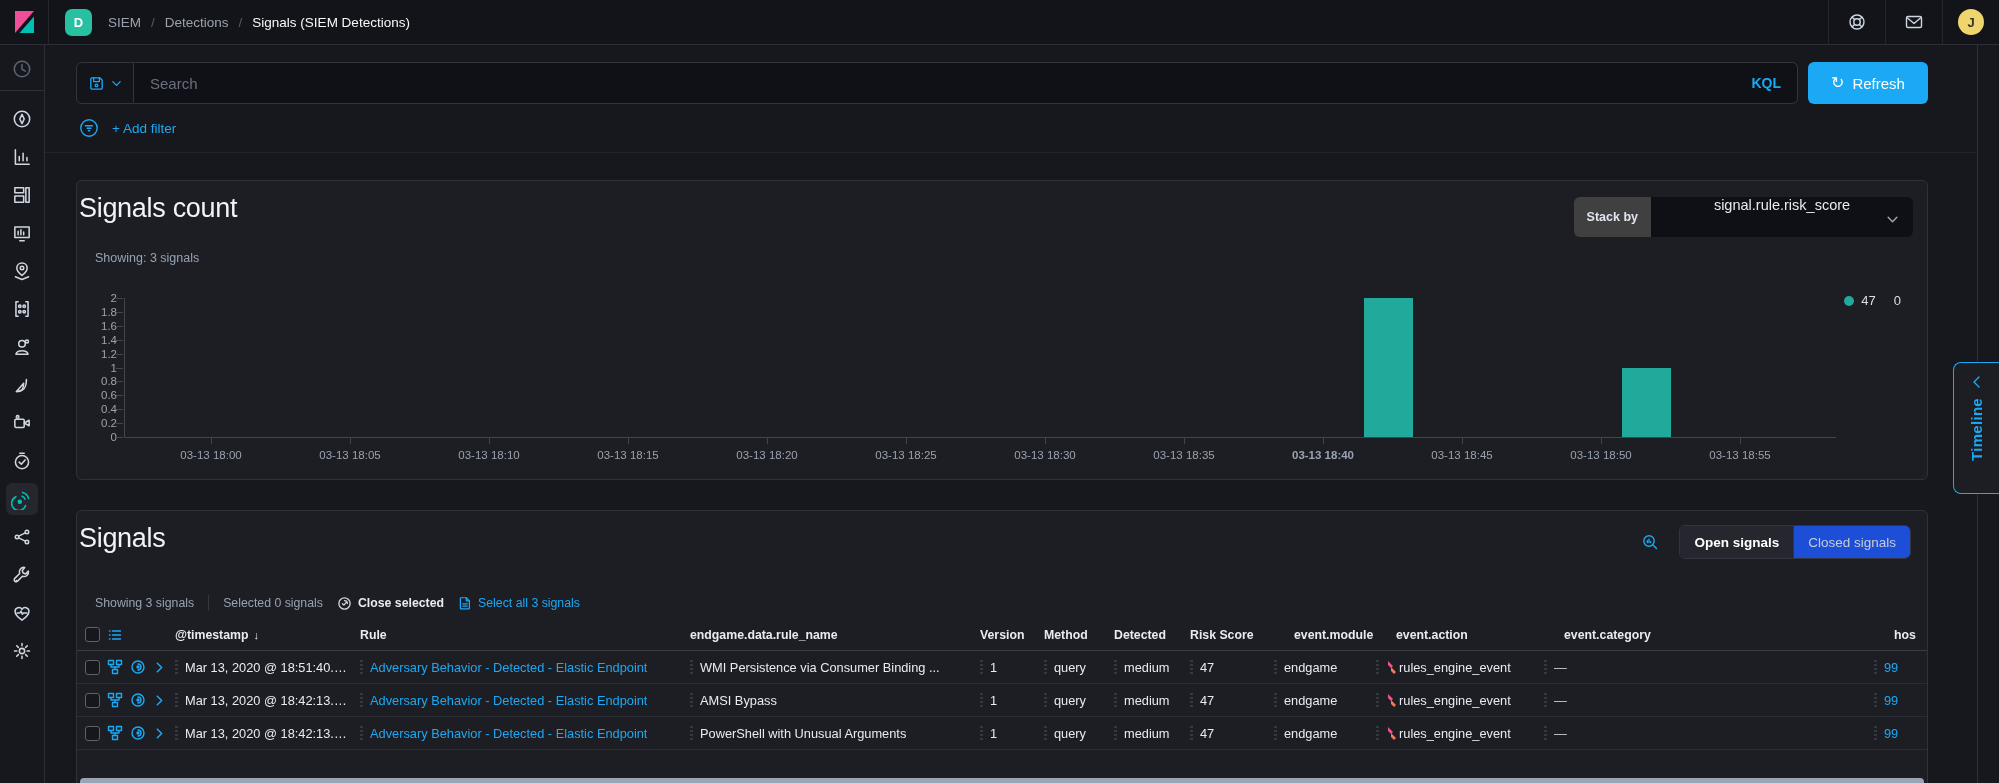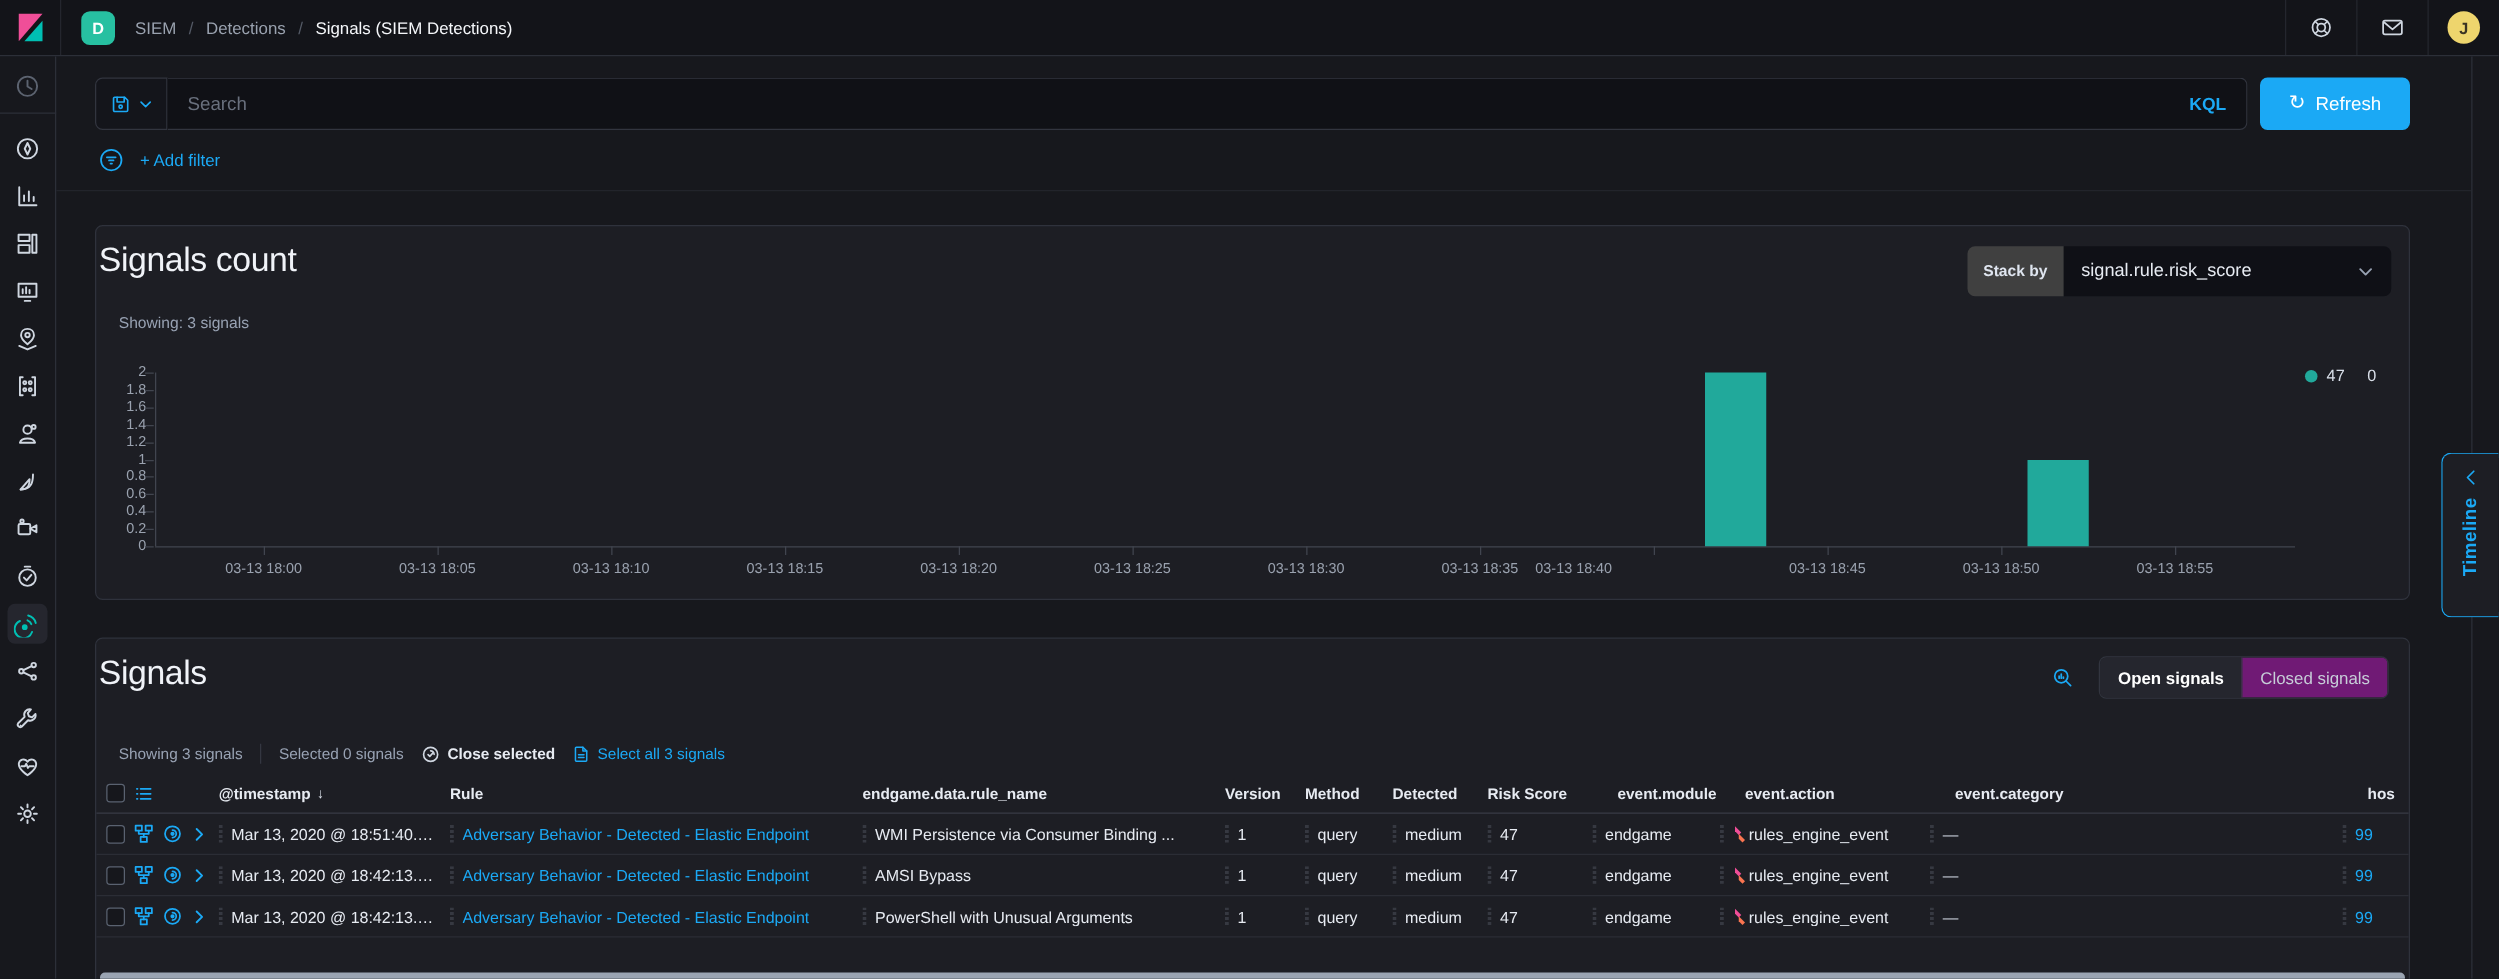--- a/index.html
+++ b/index.html
@@ -68,21 +68,21 @@
   .panel{position:absolute;left:76px;width:1852px;background:#1d1e24;border:1px solid #2f323c;border-radius:6px;}
   .panel-title{position:absolute;left:2px;top:12px;font-size:27px;font-weight:400;color:#f0f3f8;letter-spacing:-.3px;}
   #panel-signals-count{top:180px;height:300px;}
   #panel-signals{top:510px;height:280px;overflow:hidden;}
 
   
   .stackby{position:absolute;right:14px;top:16px;height:40px;display:flex;font-size:12.5px;}
   .stackby-label{background:#404040;color:#dfe5ef;font-weight:700;display:flex;align-items:center;
     padding:0 13px;border-radius:6px 0 0 6px;}
   .stackby-select{width:262px;background:#0f1016;display:flex;align-items:center;padding:0 14px;
-    color:#e7ebf2;font-size:14.5px;border-radius:0 6px 6px 0;cursor:pointer;}
+    color:#e7ebf2;font-size:14.5px;border-radius:0 6px 6px 0;cursor:pointer;flex-direction:column;}
   .stackby-select .chev{margin-left:auto;}
   .showing-sub{position:absolute;left:18px;top:70px;font-size:12.5px;color:#98a2b3;}
 
   
   #chart-area{position:absolute;inset:0;overflow:hidden;}
   .ytick-label{position:absolute;width:38px;text-align:right;font-size:11.5px;color:#9aa2af;}
   .ytick-dash{position:absolute;width:7px;height:1px;background:#41454f;}
   .axis-line{position:absolute;background:#41454f;}
   .xtick{position:absolute;width:1px;height:7px;background:#41454f;}
   .xtick-label{position:absolute;width:96px;text-align:center;font-size:11.5px;color:#9aa2af;}
@@ -91,21 +91,21 @@
     font-size:13px;color:#d9dfe9;}
   .leg-item{display:flex;align-items:center;gap:7px;cursor:pointer;}
   .leg-dot{width:10px;height:10px;border-radius:50%;}
 
   
   .inspect-btn{position:absolute;right:268px;top:22px;cursor:pointer;}
   .btn-group{position:absolute;right:16px;top:14px;height:34px;display:flex;border:1px solid #32353f;
     border-radius:6px;overflow:hidden;font-size:13.5px;}
   .bg-btn{padding:0 14px;display:flex;align-items:center;cursor:pointer;}
   .bg-btn.sel{background:#25262e;color:#fff;font-weight:700;}
-  .bg-btn.unsel{background:#701a75;color:#c7cdd8;border-left:1px solid #32353f;}
+  .bg-btn.unsel{background:#1d4ed8;color:#c7cdd8;border-left:1px solid #32353f;}
 
   .utility-row{position:absolute;left:18px;top:84px;display:flex;align-items:center;gap:14px;font-size:12.3px;}
   .util-dim{color:#98a2b3;}
   .util-div{width:1px;height:16px;background:#343741;}
   .util-btn{display:flex;align-items:center;gap:6px;color:#e7ebf2;font-weight:600;cursor:pointer;}
   .util-link{display:flex;align-items:center;gap:6px;color:#1ba9f5;font-weight:500;cursor:pointer;}
 
   
   #sig-table{position:absolute;left:0;right:0;top:108px;}
   .trow{display:flex;align-items:center;height:33px;border-bottom:1px solid #2b2d35;}
@@ -364,21 +364,21 @@
       <div class="xtick-label" style="left: 503px; top: 268px;">03-13 18:15</div>
       <div class="xtick" style="left: 690px; top: 256px;"></div>
       <div class="xtick-label" style="left: 642px; top: 268px;">03-13 18:20</div>
       <div class="xtick" style="left: 829px; top: 256px;"></div>
       <div class="xtick-label" style="left: 781px; top: 268px;">03-13 18:25</div>
       <div class="xtick" style="left: 968px; top: 256px;"></div>
       <div class="xtick-label" style="left: 920px; top: 268px;">03-13 18:30</div>
       <div class="xtick" style="left: 1107px; top: 256px;"></div>
       <div class="xtick-label" style="left: 1059px; top: 268px;">03-13 18:35</div>
       <div class="xtick" style="left: 1246px; top: 256px;"></div>
-      <div class="xtick-label" style="left: 1134px; top: 268px;">03-13 18:40</div>
+      <div class="xtick-label" style="left: 1198px; top: 268px; font-weight: bold;">03-13 18:40</div>
       <div class="xtick" style="left: 1385px; top: 256px;"></div>
       <div class="xtick-label" style="left: 1337px; top: 268px;">03-13 18:45</div>
       <div class="xtick" style="left: 1524px; top: 256px;"></div>
       <div class="xtick-label" style="left: 1476px; top: 268px;">03-13 18:50</div>
       <div class="xtick" style="left: 1663px; top: 256px;"></div>
       <div class="xtick-label" style="left: 1615px; top: 268px;">03-13 18:55</div>
       <div class="bar" style="left: 1287px; top: 117px; height: 139px; background: rgb(33, 169, 155);"></div>
       <div class="bar" style="left: 1545px; top: 186.5px; height: 69.5px; background: rgb(33, 169, 155);"></div>
     </div>
   <div class="legend" id="chart-legend">

